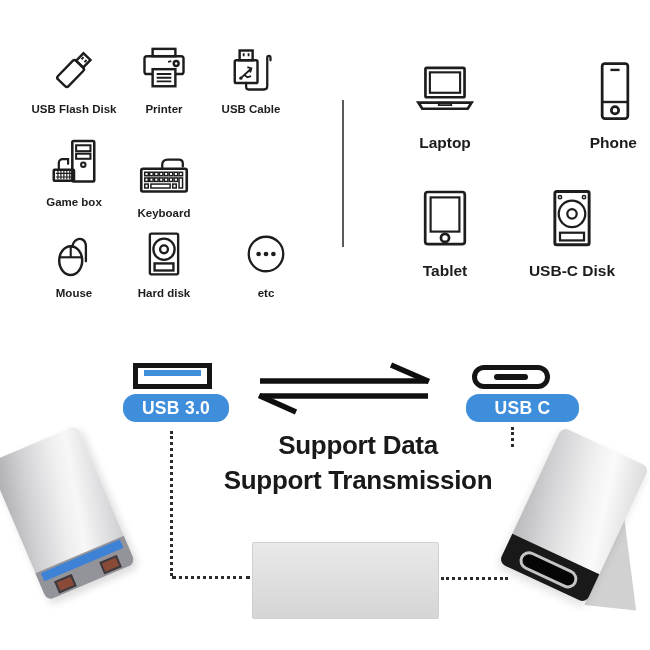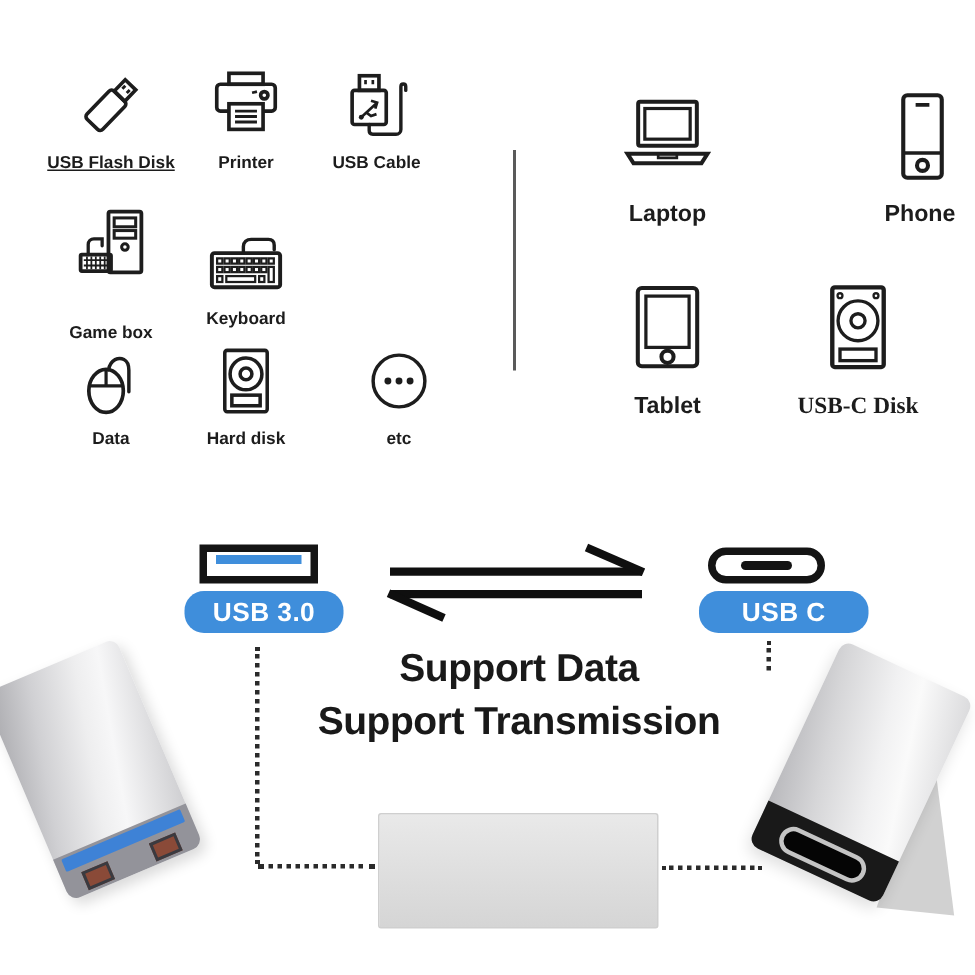--- a/index.html
+++ b/index.html
@@ -19,21 +19,21 @@
   
   .usba-port{position:absolute;left:133px;top:363px;width:69px;height:16px;border:5px solid #141414;background:#fff;}
   .usba-bar{position:absolute;left:6px;right:6px;top:2px;height:6px;background:#3f8edb;}
   .usbc-port{position:absolute;left:472px;top:365px;width:68px;height:14px;border:5px solid #141414;border-radius:13px;background:#fff;}
   .usbc-bar{position:absolute;left:50%;top:4px;transform:translateX(-50%);width:34px;height:6px;background:#141414;border-radius:3px;}
   .pill{position:absolute;height:28px;border-radius:13px;background:#3f8edb;color:#ffffff;
         font-size:17.5px;font-weight:700;display:flex;align-items:center;justify-content:center;letter-spacing:.3px;}
   .pill-usb30{left:123px;top:394px;width:106px;}
   .pill-usbc{left:466px;top:394px;width:113px;}
   .arrows{position:absolute;left:256px;top:358px;}
-  .headline{position:absolute;left:200px;top:428px;width:292px;text-align:center;
+  .headline{position:absolute;left:212px;top:428px;width:292px;text-align:center;
             font-size:26px;font-weight:700;line-height:35px;color:#191919;letter-spacing:-.3px;}
   
   .dot-v{position:absolute;width:0;border-left:3px dotted #2b2b2b;}
   .dot-h{position:absolute;height:0;border-top:3px dotted #2b2b2b;}
   .dv-left{left:170px;top:431px;height:145px;}
   .dh-left{left:172px;top:576px;width:78px;}
   .dv-right{left:511px;top:427px;height:20px;}
   .dh-right{left:441px;top:577px;width:67px;}
   
   .center-box{position:absolute;left:252px;top:542px;width:185px;height:75px;
@@ -56,21 +56,21 @@
            background:linear-gradient(77deg,#b2b2b6 0%,#d6d6d8 30%,#f1f1f2 58%,#fafafa 72%,#dadadc 100%);}
   .ar-port{position:absolute;left:0;right:0;bottom:0;height:32px;background:#191919;border-radius:0 0 7px 7px;}
   .ar-slot{position:absolute;top:8px;left:50%;transform:translateX(-50%);width:56px;height:13px;
            background:#050505;border:3px solid #c4c4c4;border-radius:10px;}
 </style>
 </head>
 <body>
 
 <div class="canvas">
 
-  <div class="cell lg-cell" style="left:24px;top:40px;text-decoration:underline;">
+  <div class="cell lg-cell" style="left:24px;top:40px;">
     <div class="icon-box">
       <svg class="icon" width="52" height="54" viewBox="0 0 64 64">
         <g transform="rotate(44 32 32)">
           <rect x="23" y="22" width="18" height="32" rx="3"></rect>
           <rect x="26" y="9" width="12" height="13"></rect>
           <path d="M29.5 12.5 v3.5 M34.5 12.5 v3.5" stroke-width="2.4"></path>
         </g>
       </svg>
     </div>
     <div class="lg-label">USB Flash Disk</div>
@@ -98,21 +98,21 @@
         <path d="M23 11.5 v3.5 M29 11.5 v3.5" stroke-width="2.2"></path>
         <circle cx="19.5" cy="42" r="2" fill="#1d1d1d" stroke="none"></circle>
         <path d="M19.5 42 L32 30.5 M27.5 28.5 l5 1.5 l-1.5 5" stroke-width="2.2"></path>
         <path d="M23.5 38 l4 3 l4.5 -1.5" stroke-width="2.2"></path>
         <path d="M26 48 v5 c0 2 1.2 3 3 3 h19 c2.3 0 4 -1.7 4 -4 V17 c0 -3 4 -3 4 0 v3" stroke-width="2.8" stroke-linecap="round" fill="none"></path>
       </svg>
     </div>
     <div class="lg-label">USB Cable</div>
   </div>
 
-  <div class="cell lg-cell" style="left:24px;top:133px;gap:20px;">
+  <div class="cell lg-cell" style="left:24px;top:133px;">
     <div class="icon-box">
       <svg class="icon" width="54" height="54" viewBox="0 0 64 64">
         <rect x="30" y="6" width="26" height="48" rx="1.5"></rect>
         <rect x="34.5" y="11" width="17" height="7" stroke-width="2.4"></rect>
         <rect x="34.5" y="21" width="17" height="6" stroke-width="2.4"></rect>
         <circle cx="43" cy="34" r="2.6" stroke-width="2.4"></circle>
         <path d="M14 40 v-8 c0 -2.5 2 -4.5 4.5 -4.5 h6.5 v5.5" stroke-width="2.6" fill="none" stroke-linecap="round"></path>
         <rect x="8" y="40" width="24" height="13" rx="1"></rect>
         <path d="M10.5 44.3 h19 M10.5 48.6 h19" stroke-width="1.4"></path>
         <path d="M13 41.5 v10 M16.5 41.5 v10 M20 41.5 v10 M23.5 41.5 v10 M27 41.5 v10" stroke-width="1.4"></path>
@@ -155,21 +155,21 @@
 
   <div class="cell lg-cell" style="left:24px;top:224px;">
     <div class="icon-box">
       <svg class="icon" width="46" height="54" viewBox="0 0 56 64">
         <ellipse cx="24" cy="40" rx="14" ry="17.5"></ellipse>
         <path d="M24 22.5 v13.5" stroke-width="2.6"></path>
         <path d="M10.5 36 h27" stroke-width="2.6"></path>
         <path d="M26 23 c1.5 -9 8.5 -10.5 12.5 -8.5 c3.2 1.6 4 4.8 4 8.8 v17.5" stroke-width="2.8" fill="none" stroke-linecap="round"></path>
       </svg>
     </div>
-    <div class="lg-label">Data</div>
+    <div class="lg-label">Mouse</div>
   </div>
 
   <div class="cell lg-cell" style="left:114px;top:224px;">
     <div class="icon-box">
       <svg class="icon" width="44" height="52" viewBox="0 0 56 64">
         <rect x="10" y="6" width="36" height="52" rx="2"></rect>
         <circle cx="28" cy="26" r="13.5"></circle>
         <circle cx="28" cy="26" r="5"></circle>
         <rect x="16" y="44" width="24" height="9"></rect>
       </svg>
@@ -219,21 +219,21 @@
     <div class="icon-box">
       <svg class="icon" width="54" height="62" viewBox="0 0 60 68">
         <rect x="8" y="4" width="44" height="58" rx="3"></rect>
         <rect x="14" y="10" width="32" height="38" stroke-width="2.4"></rect>
         <circle cx="30" cy="55" r="4.5"></circle>
       </svg>
     </div>
     <div class="rg-label">Tablet</div>
   </div>
 
-  <div class="cell rg-cell" style="left:507px;top:186px;font-family:Liberation Serif, serif;">
+  <div class="cell rg-cell" style="left:507px;top:186px;">
     <div class="icon-box">
       <svg class="icon" width="48" height="62" viewBox="0 0 56 72">
         <rect x="8" y="4" width="40" height="62" rx="2" stroke-width="3.4"></rect>
         <circle cx="14" cy="10.5" r="1.9" stroke-width="1.8"></circle>
         <circle cx="42" cy="10.5" r="1.9" stroke-width="1.8"></circle>
         <circle cx="28" cy="30" r="15.5" stroke-width="2.6"></circle>
         <circle cx="28" cy="30" r="5.5" stroke-width="2.6"></circle>
         <rect x="14" y="52" width="28" height="9" stroke-width="2.6"></rect>
       </svg>
     </div>

